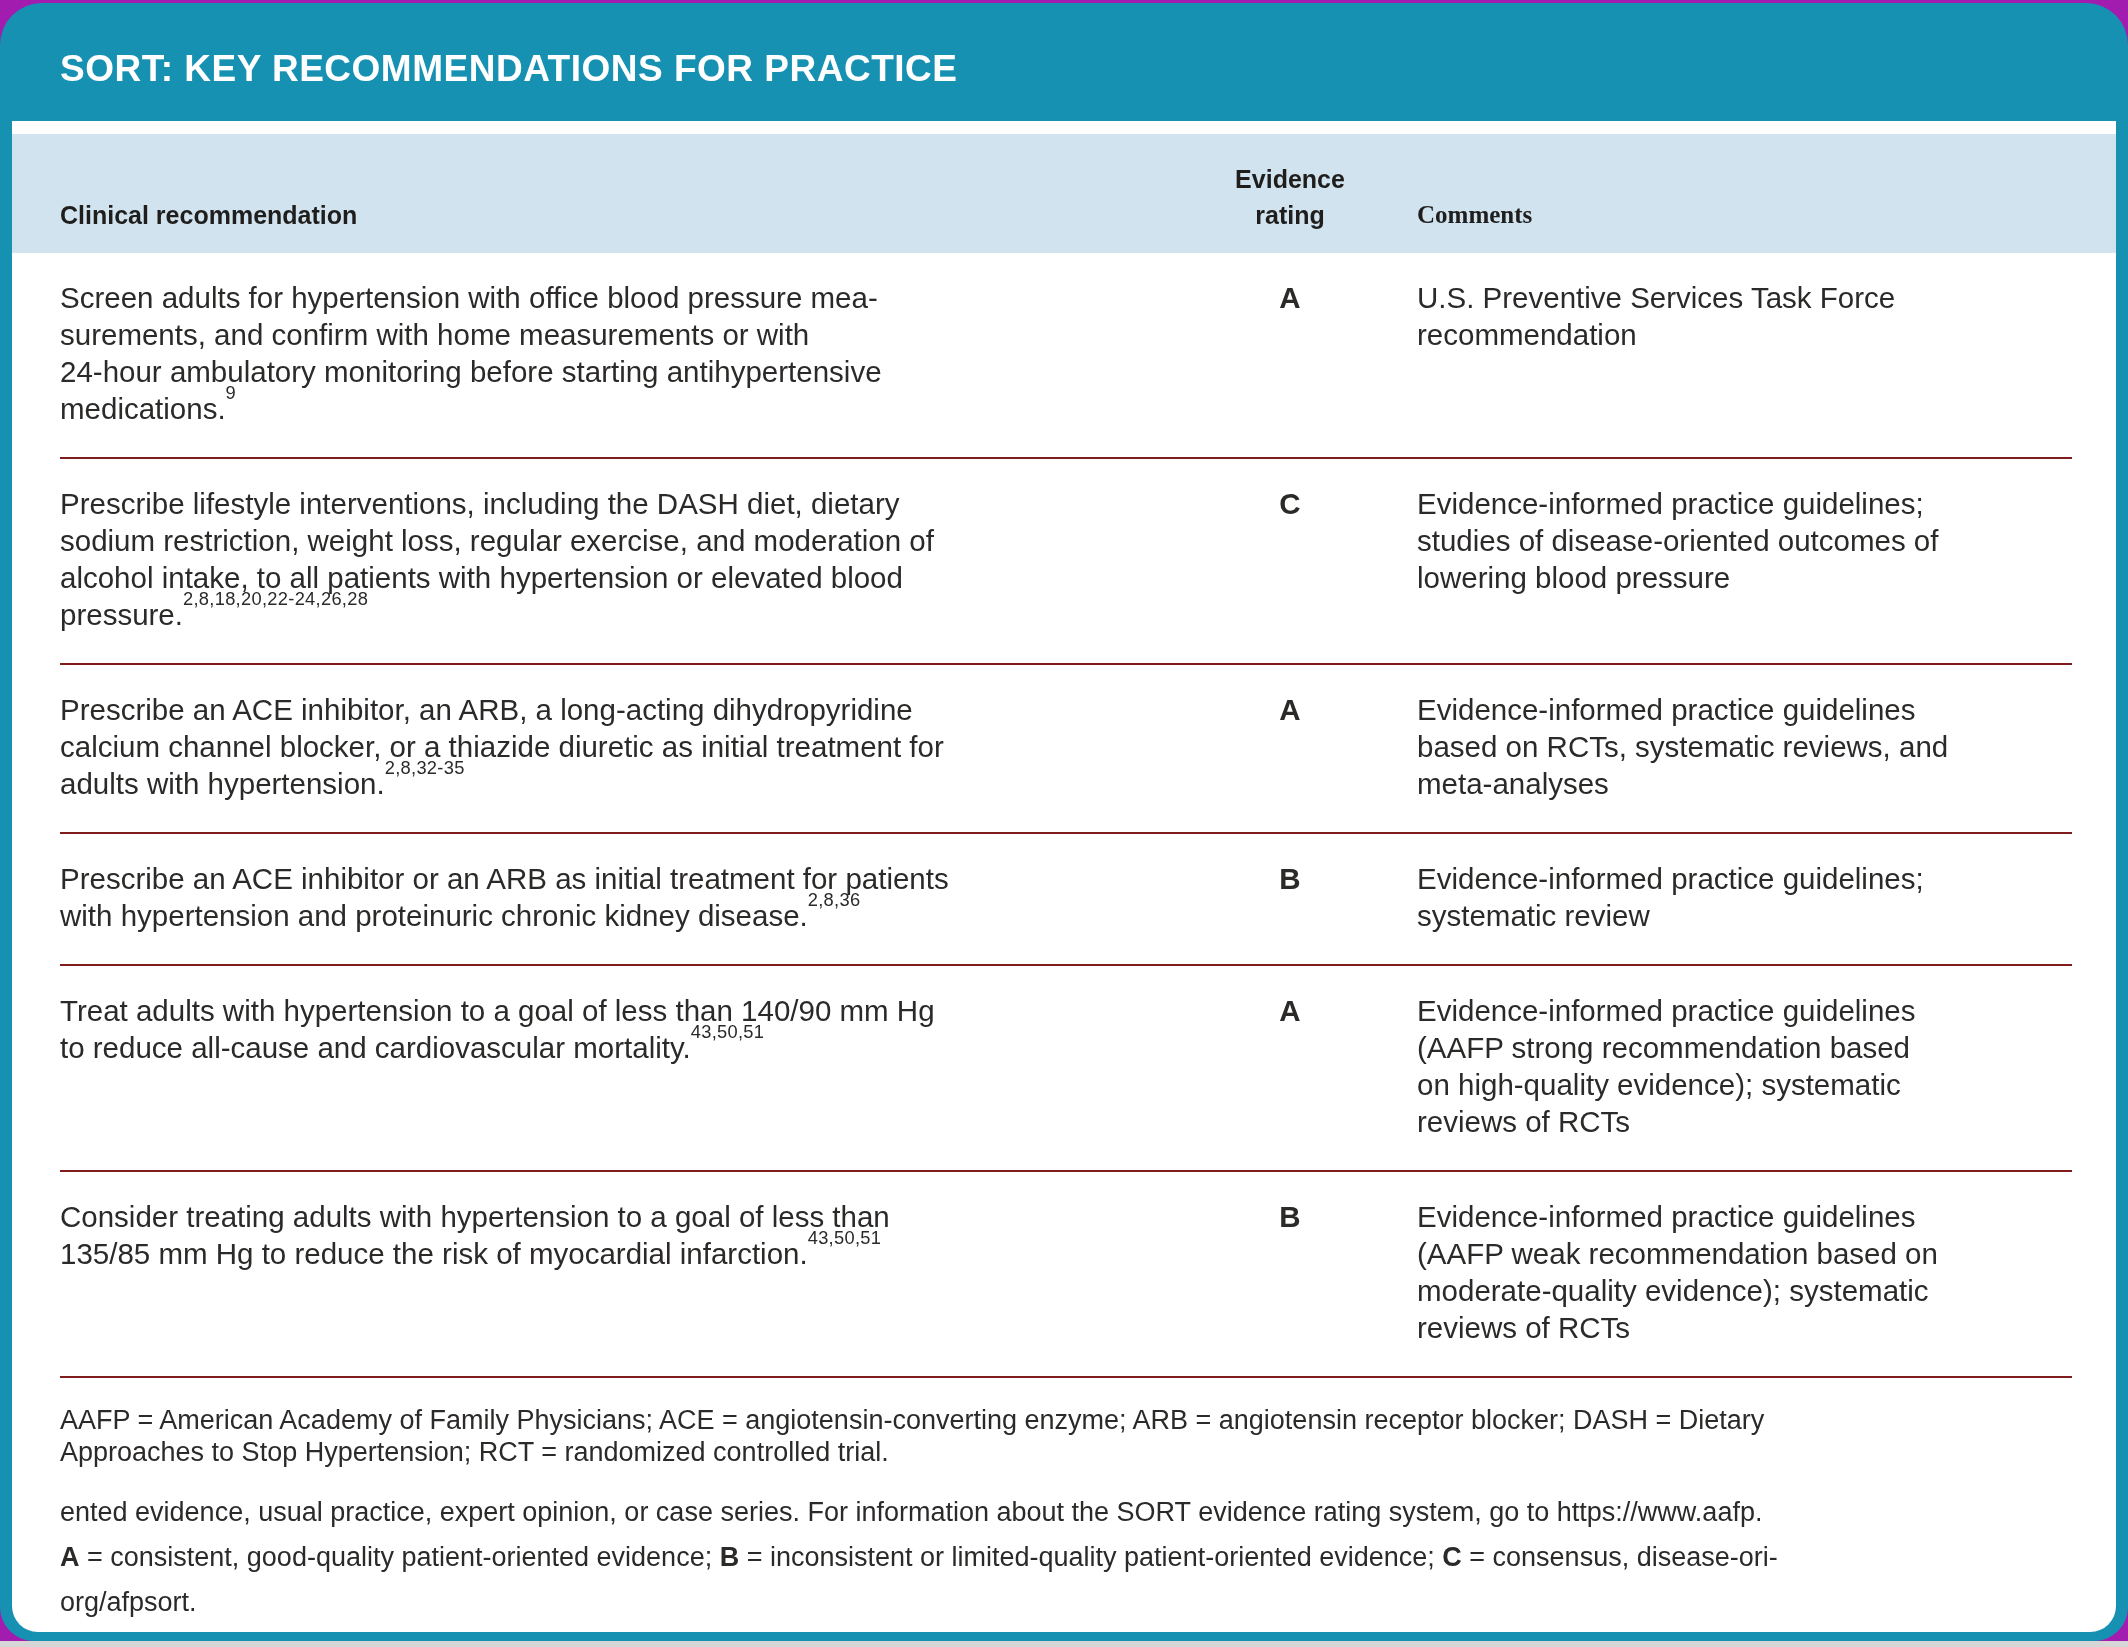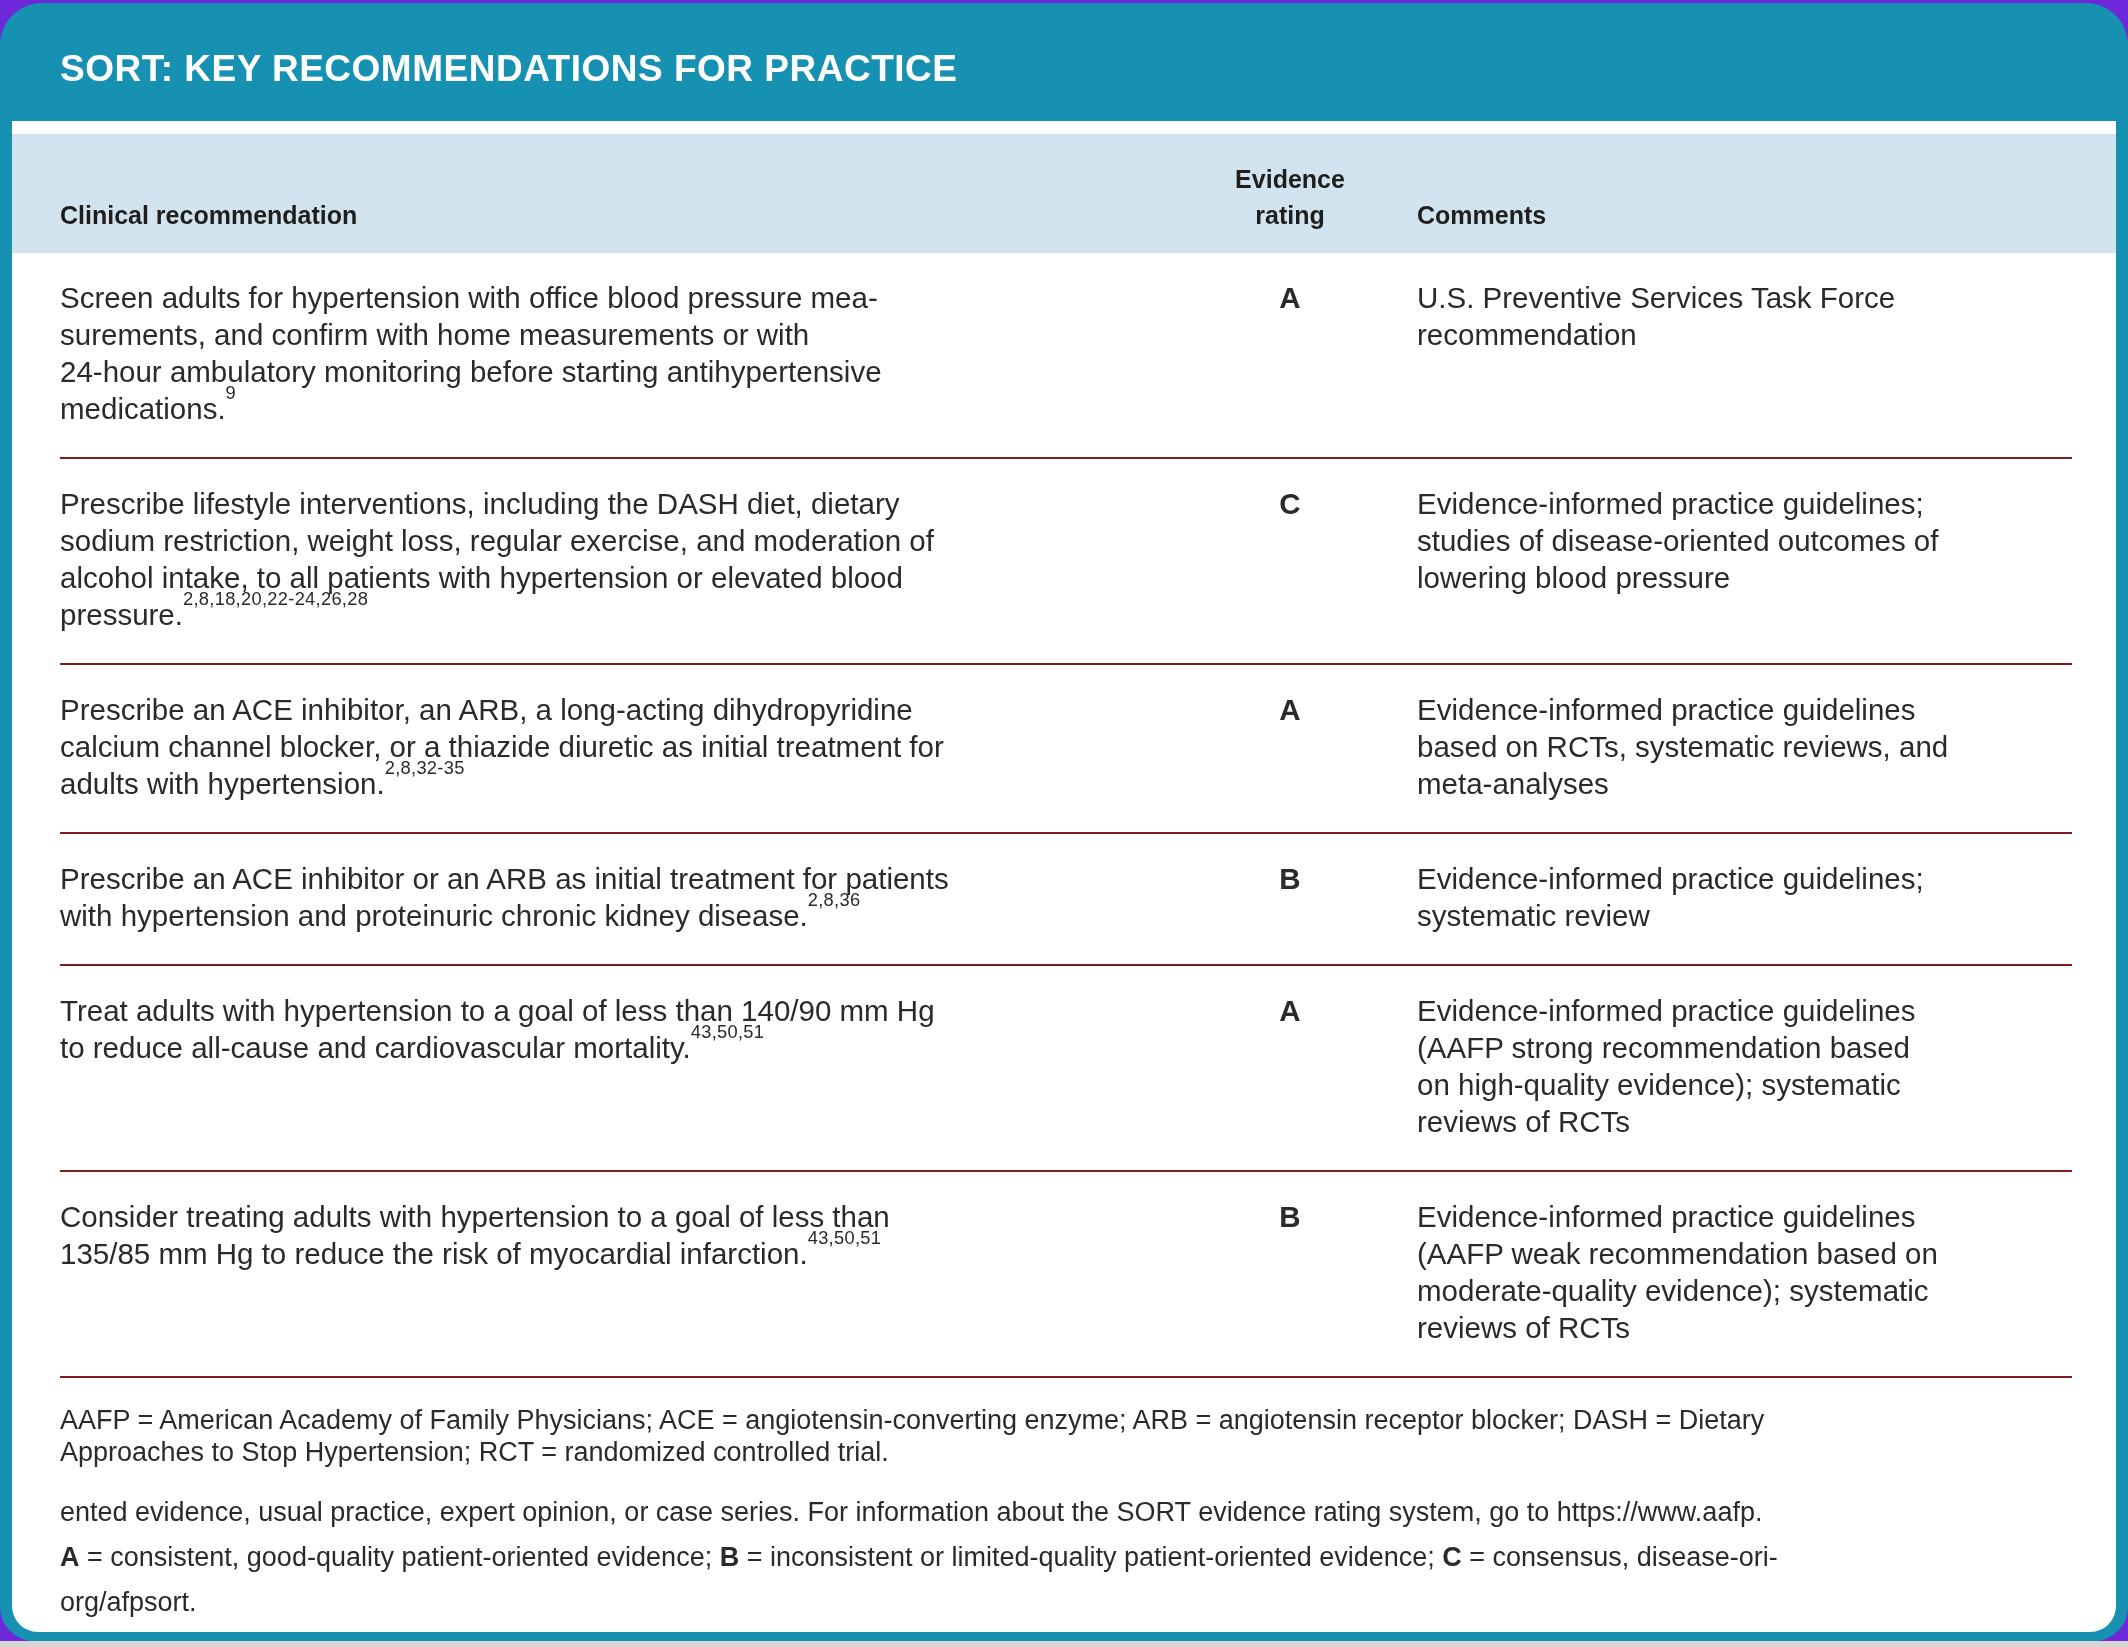--- a/index.html
+++ b/index.html
@@ -6,21 +6,21 @@
     margin: 0;
     padding: 0;
     background: #ffffff;
     font-family: "Liberation Sans", sans-serif;
     color: #2b2a29;
   }
   .canvas {
     position: relative;
     width: 2128px;
     height: 1647px;
-    background: #6d28d9;
+    background: #a21caf;
     overflow: hidden;
   }
   
   .frame {
     position: absolute;
     left: 0;
     top: 3px;
     width: 2128px;
     height: 1638px;
     background: #1791b2;
@@ -77,21 +77,21 @@
   .head-band .hcell {
     font-size: 25px;
     font-weight: 700;
     line-height: 36px;
     color: #1f1e1d;
   }
   .hcell.rating-h {
     text-align: center;
     white-space: pre-line;
   }
-  .hcell.comments-h { padding-left: 52px; }
+  .hcell.comments-h { padding-left: 52px; font-family: Liberation Serif, serif; }
   
   .rows { padding: 0 44px 0 48px; }
   .row {
     border-bottom: 2px solid #7f1d1d;
   }
   .cell {
     padding: 26px 0 30px 0;
     font-size: 29.5px;
     line-height: 37px;
   }

